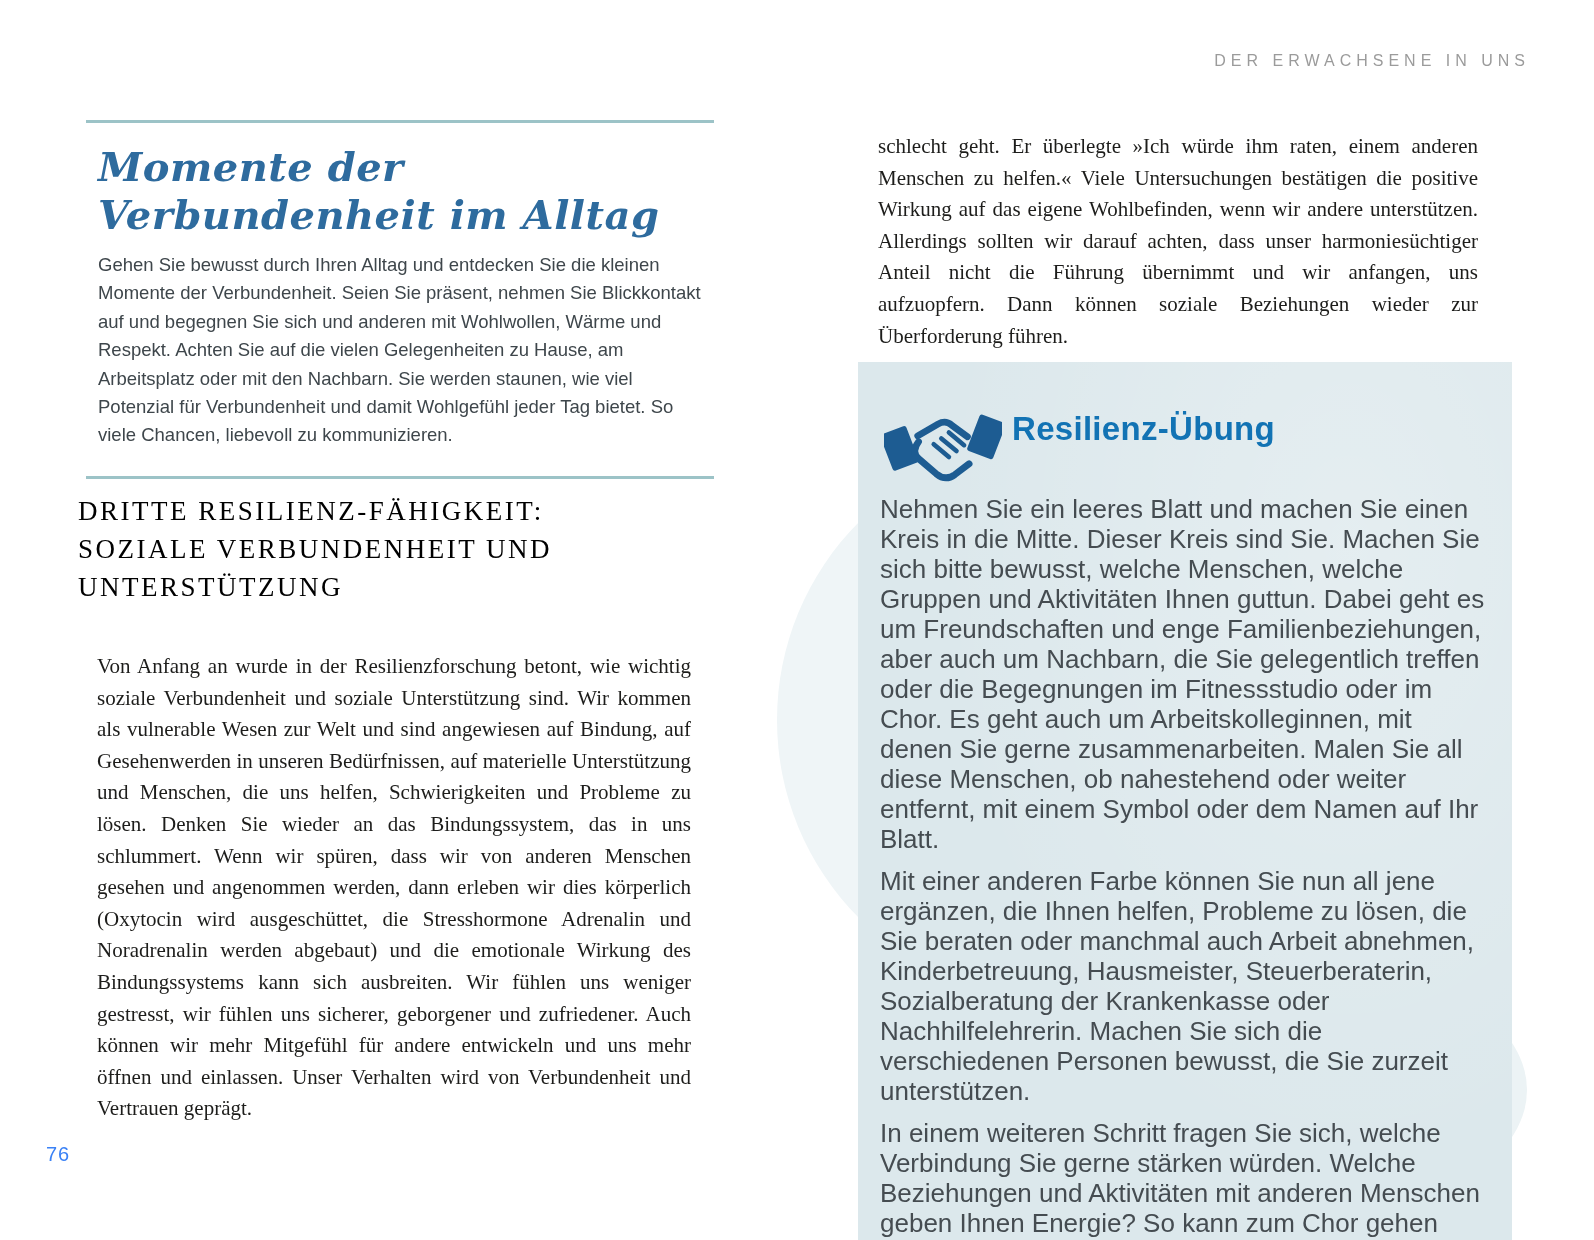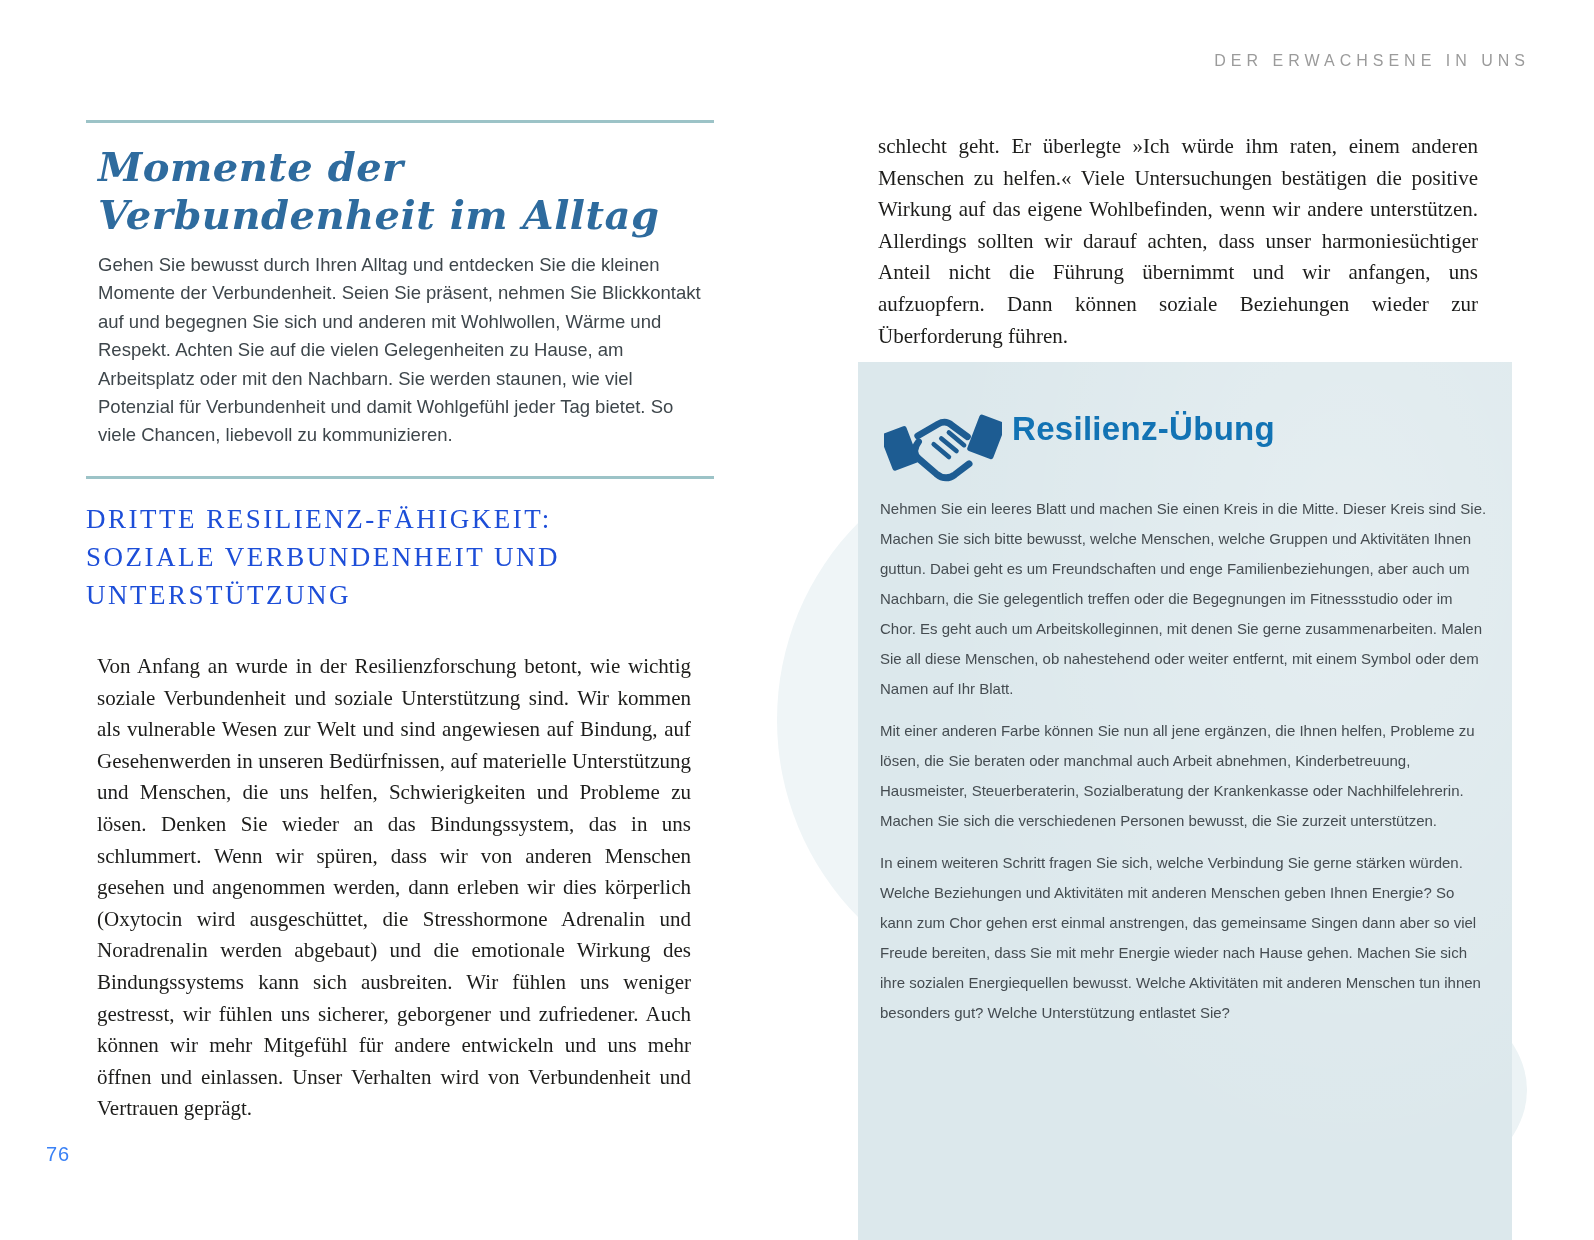--- a/index.html
+++ b/index.html
@@ -23,21 +23,21 @@
     font-size:40px;line-height:1.2;color:#2e6b9e;
     margin:6px 0 12px 0;letter-spacing:0.5px;
   }
   .callout-body{
     font-size:18.5px;line-height:28.4px;color:#3e464b;text-align:left;
   }
   .section-heading{
     position:absolute;left:78px;top:492px;width:600px;
     font-family:"Liberation Serif",serif;font-weight:400;
     font-size:27px;line-height:38px;letter-spacing:2.5px;
-    color:#1d4ed8;margin:8px;
+    color:#000000;margin:0;
   }
   .body-serif{
     font-family:"Liberation Serif",serif;
     font-size:21px;line-height:31.6px;color:#1d1d1b;
     text-align:justify;hyphens:auto;
   }
   .left-body{position:absolute;left:97px;top:651px;width:594px;}
   .left-body p{margin:0;}
 
   .pagenum{
@@ -66,21 +66,21 @@
   }
   .exercise-icon{position:absolute;left:26px;top:40px;}
   .exercise-title{
     position:absolute;left:154px;top:48px;margin:0;
     font-size:33px;font-weight:700;color:#1273b4;letter-spacing:0.3px;
   }
   .exercise-body{
     position:absolute;left:22px;top:132px;width:608px;
   }
   .exercise-body p{
-    margin:0 0 12px 0;font-size:15px;line-height:30px;color:#454c51;
+    margin:0 0 12px 0;font-size:26px;line-height:30px;color:#454c51;
     text-align:left;
   }
 </style>
 </head>
 <body>
 
 <section class="page page-left">
 
   <div class="callout">
     <h2 class="callout-title">Momente der Verbundenheit im Alltag</h2>

